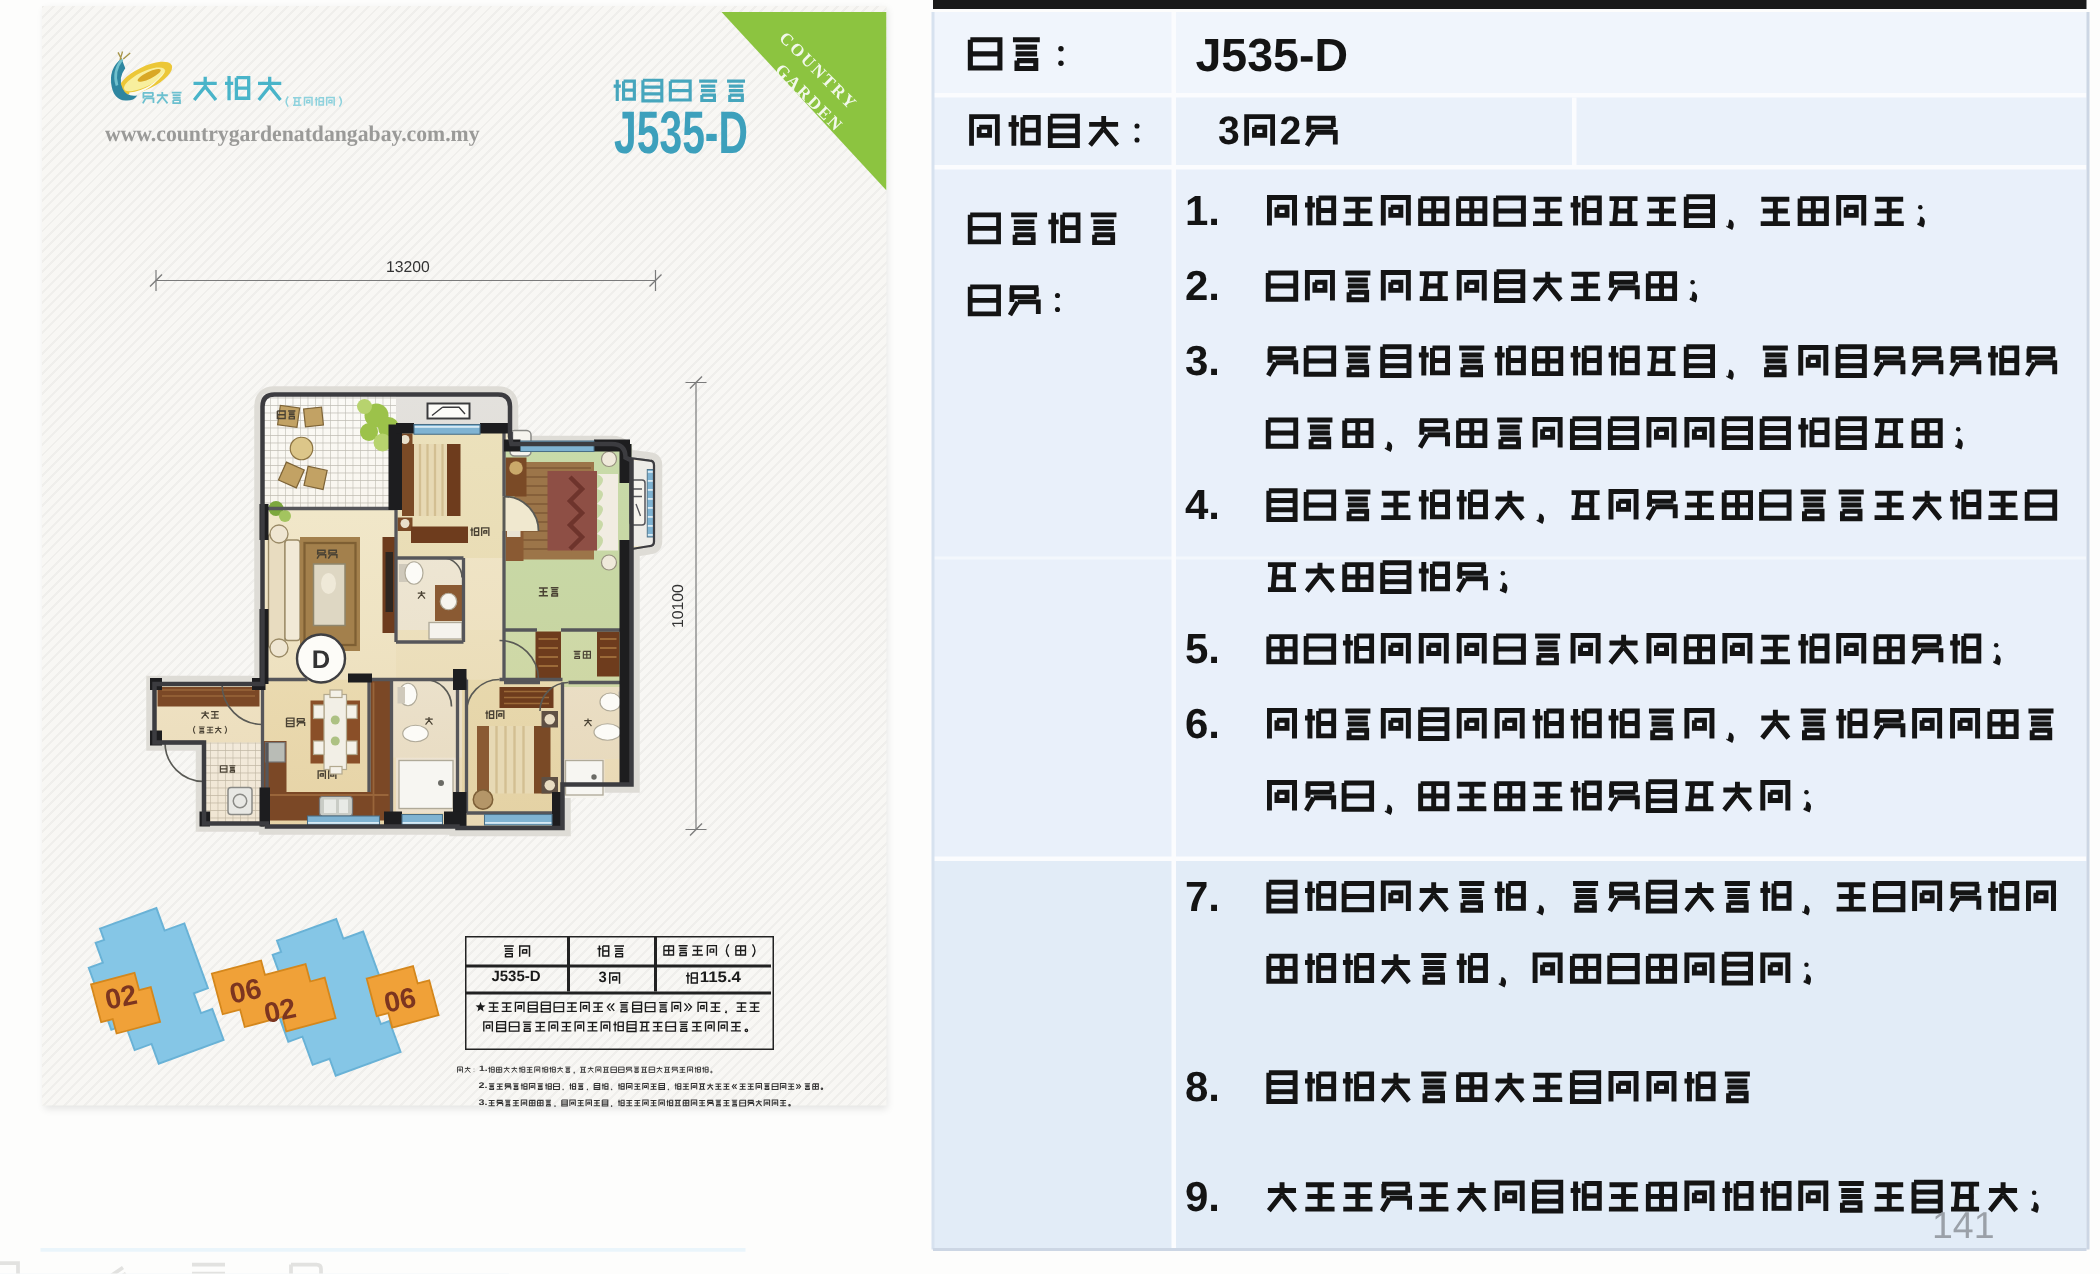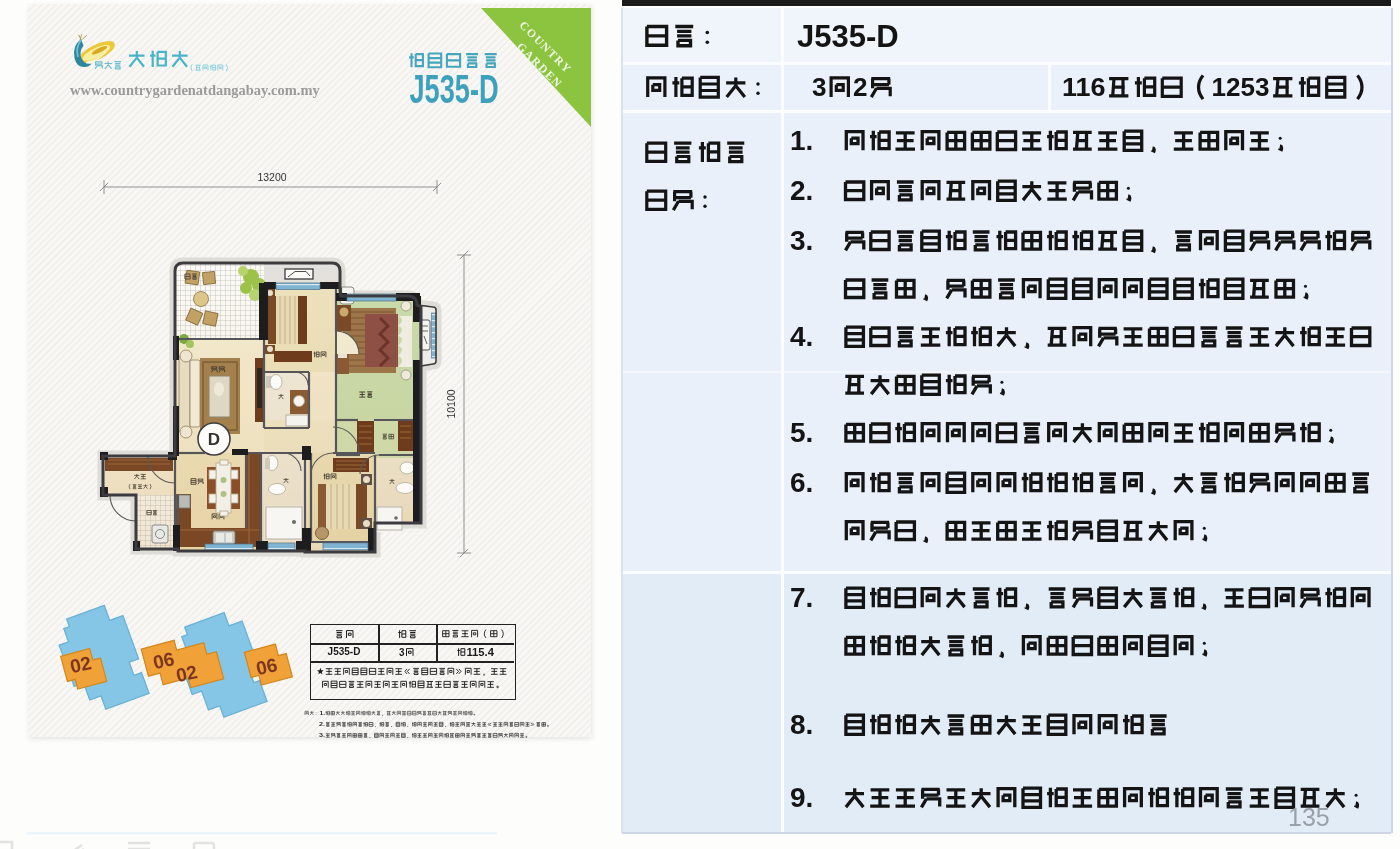--- a/index.html
+++ b/index.html
@@ -108,34 +108,20 @@
 
 <div style="position:absolute;left:812px;top:70.8px;width:82px;height:32.5px">
       <svg width="82" height="32.5" viewBox="0 0 82 32.5" style="position:absolute" fill="#141414" stroke="#141414" font-family="Liberation Sans, sans-serif">
         <text x="0" y="16.2" font-size="26.5" font-weight="bold" dominant-baseline="central" textLength="14.5" lengthAdjust="spacingAndGlyphs" stroke="none">3</text>
         <path d="M19.1,26.1L19.1,6.8L36.4,6.8L36.4,26.1M24.3,13.7L31.2,13.7L31.2,19.3L24.3,19.3L24.3,13.7" fill="none" stroke-width="3.2"></path>
         <text x="41" y="16.2" font-size="26.5" font-weight="bold" dominant-baseline="central" textLength="14.5" lengthAdjust="spacingAndGlyphs" stroke="none">2</text>
         <path d="M59.3,7.7L78.2,7.7M60.6,7.7L60.6,17.3M60.6,13.7L76.9,13.7M76.9,7.7L76.9,13.7M64.5,17.3L59.3,26.1M64.5,17.3L78.2,17.3L78.2,25.3" fill="none" stroke-width="3.2"></path>
       </svg>
     </div>
 
-<div style="position:absolute;left:1062px;top:70.8px;width:313.5px;height:32.5px">
-      <svg width="313.5" height="32.5" viewBox="0 0 313.5 32.5" style="position:absolute" fill="#141414" stroke="#141414" font-family="Liberation Sans, sans-serif">
-        <text x="0" y="16.2" font-size="26.5" font-weight="bold" dominant-baseline="central" textLength="43.5" lengthAdjust="spacingAndGlyphs" stroke="none">116</text>
-        <path d="M47.1,7.7L66.4,7.7M52,7.7L50.7,24.9M61,7.7L61,24.9M47.1,24.9L66.4,24.9M50.7,16.2L62.8,16.2" fill="none" stroke-width="3.2"></path>
-        <path d="M76.4,5.9L76.4,26.1M72.9,11.9L79.8,11.9M82.4,7.2L92.7,7.2L92.7,24.4L82.4,24.4L82.4,7.2M82.4,15.8L92.7,15.8" fill="none" stroke-width="3.2"></path>
-        <path d="M100.3,7.2L119.2,7.2L119.2,25.3L100.3,25.3L100.3,7.2M100.3,16.2L119.2,16.2" fill="none" stroke-width="3.2"></path>
-        <path d="M141,4.4q-9,11.8 0,23.7" fill="none" stroke-width="3.2"></path>
-        <text x="149.5" y="16.2" font-size="26.5" font-weight="bold" dominant-baseline="central" textLength="58" lengthAdjust="spacingAndGlyphs" stroke="none">1253</text>
-        <path d="M211.1,7.7L230.4,7.7M216,7.7L214.7,24.9M225.1,7.7L225.1,24.9M211.1,24.9L230.4,24.9M214.7,16.2L226.8,16.2" fill="none" stroke-width="3.2"></path>
-        <path d="M240.4,5.9L240.4,26.1M236.9,11.9L243.8,11.9M246.4,7.2L256.7,7.2L256.7,24.4L246.4,24.4L246.4,7.2M246.4,15.8L256.7,15.8" fill="none" stroke-width="3.2"></path>
-        <path d="M264.7,6.4L282.8,6.4L282.8,26.1L264.7,26.1L264.7,6.4M264.7,13L282.8,13M264.7,19.5L282.8,19.5" fill="none" stroke-width="3.2"></path>
-        <path d="M295.5,4.4q9,11.8 0,23.7" fill="none" stroke-width="3.2"></path>
-      </svg>
-    </div>
 
 <div style="position:absolute;left:643px;top:135.8px;width:106px;height:32.5px">
       <svg width="106" height="32.5" viewBox="0 0 106 32.5" style="position:absolute" fill="#141414" stroke="#141414" font-family="Liberation Sans, sans-serif">
         <path d="M3.8,7.2L22.7,7.2L22.7,25.3L3.8,25.3L3.8,7.2M3.8,16.2L22.7,16.2" fill="none" stroke-width="3.2"></path>
         <path d="M31.1,7.2L48.4,7.2M32.9,11.9L46.6,11.9M32.9,16.2L46.6,16.2M33.7,20.5L45.8,20.5L45.8,25.7L33.7,25.7L33.7,20.5" fill="none" stroke-width="3.2"></path>
         <path d="M59.4,5.9L59.4,26.1M55.9,11.9L62.8,11.9M65.4,7.2L75.7,7.2L75.7,24.4L65.4,24.4L65.4,7.2M65.4,15.8L75.7,15.8" fill="none" stroke-width="3.2"></path>
         <path d="M84.2,7.2L101.3,7.2M85.9,11.9L99.6,11.9M85.9,16.2L99.6,16.2M86.7,20.5L98.8,20.5L98.8,25.7L86.7,25.7L86.7,20.5" fill="none" stroke-width="3.2"></path>
       </svg>
     </div>
 
@@ -439,21 +425,21 @@
         <path d="M484,11.6L502.7,11.6M493.4,6.2L493.4,14.7M492.9,14.7L484.6,25.1M493.8,14.7L502.1,25.1" fill="none" stroke-width="3.3"></path>
         <circle cx="514.1" cy="13.2" r="1.5" stroke="none"></circle>
         <path d="M513.7,21.6q2.1,0.4 0.4,4.2" fill="none" stroke-width="4.6"></path>
       </svg>
     </div>
 
 <div class="abs" style="left:1391px;top:8px;width:1.5px;height:825px;background:#ccd6e4;"></div>
 <div class="abs" style="left:621px;top:8px;width:1.5px;height:825px;background:#d7e2ef;"></div>
 <div class="abs" style="left:622px;top:832px;width:769px;height:1.5px;background:#ccd6e4;"></div>
 
-<div class="abs" style="left:1288px;top:803px;font-size:25px;color:#9aa0a8;">135</div>
+<div class="abs" style="left:1288px;top:803px;font-size:25px;color:#9aa0a8;">141</div>
 
 <svg class="abs" style="left:85px;top:160px" width="390" height="405" viewBox="85 160 390 405">
 
 <g stroke="#7a7a7a" stroke-width="0.8" fill="none">
         <line x1="104" y1="187" x2="437" y2="187"></line>
         <line x1="104" y1="180" x2="104" y2="194"></line>
         <line x1="437" y1="180" x2="437" y2="194"></line>
         <line x1="100" y1="191" x2="108" y2="183"></line>
         <line x1="433" y1="191" x2="441" y2="183"></line>
       </g>

